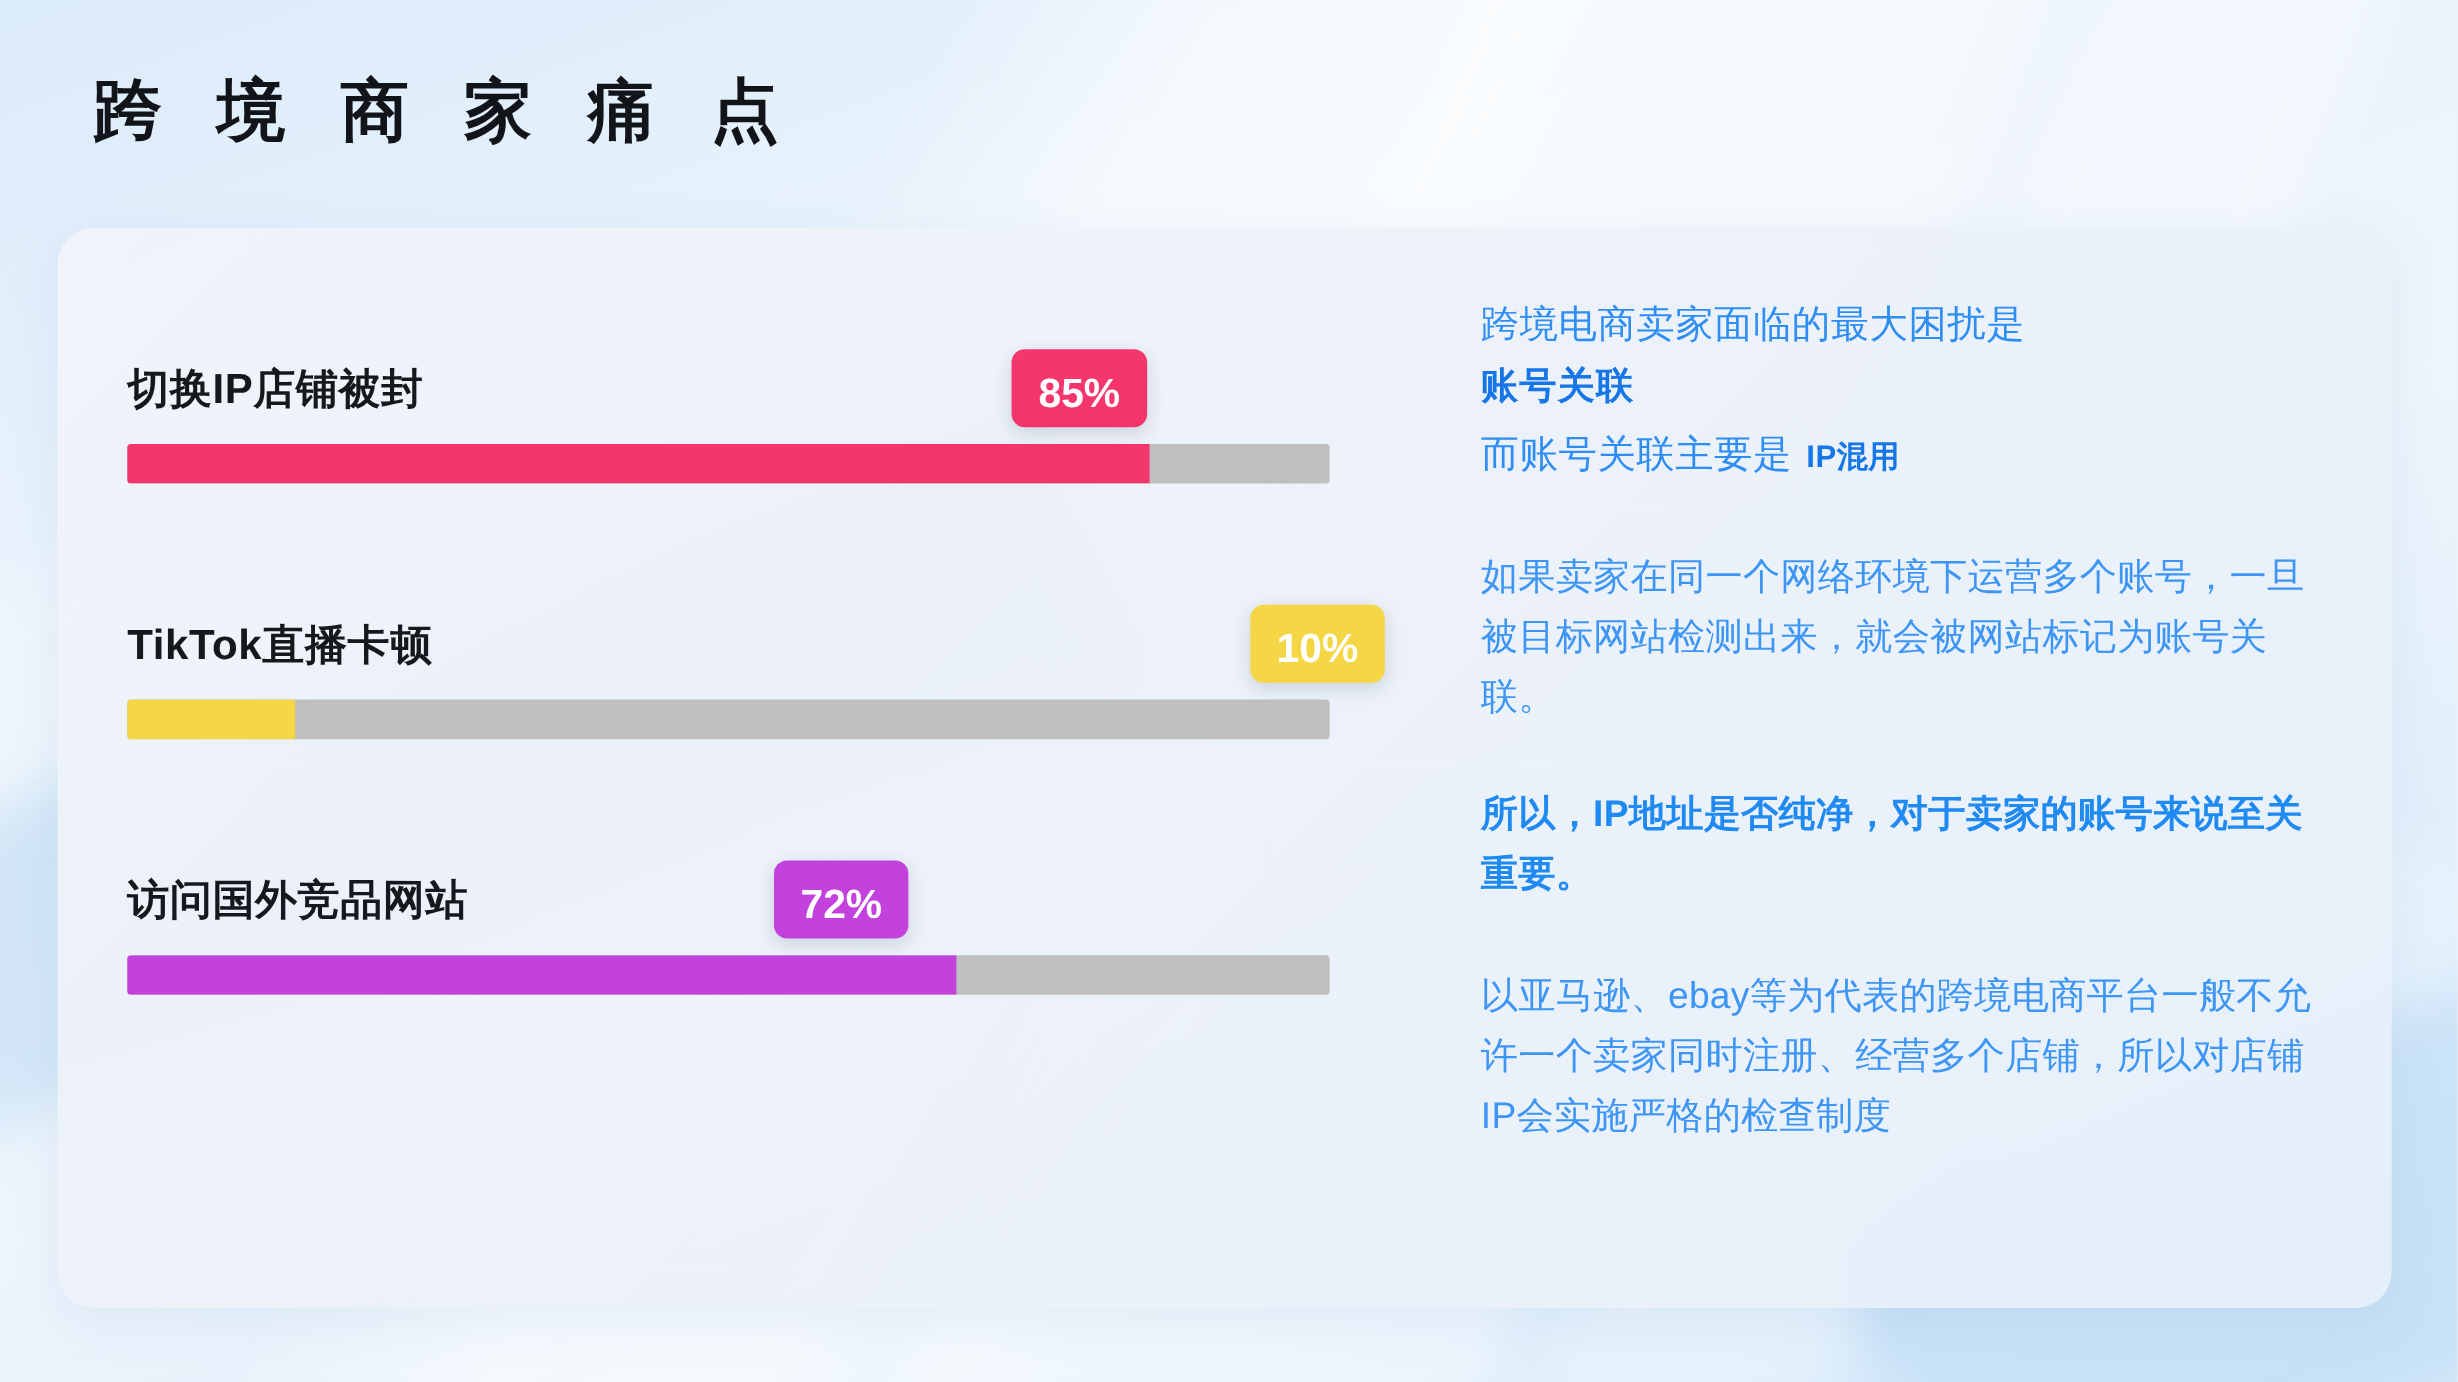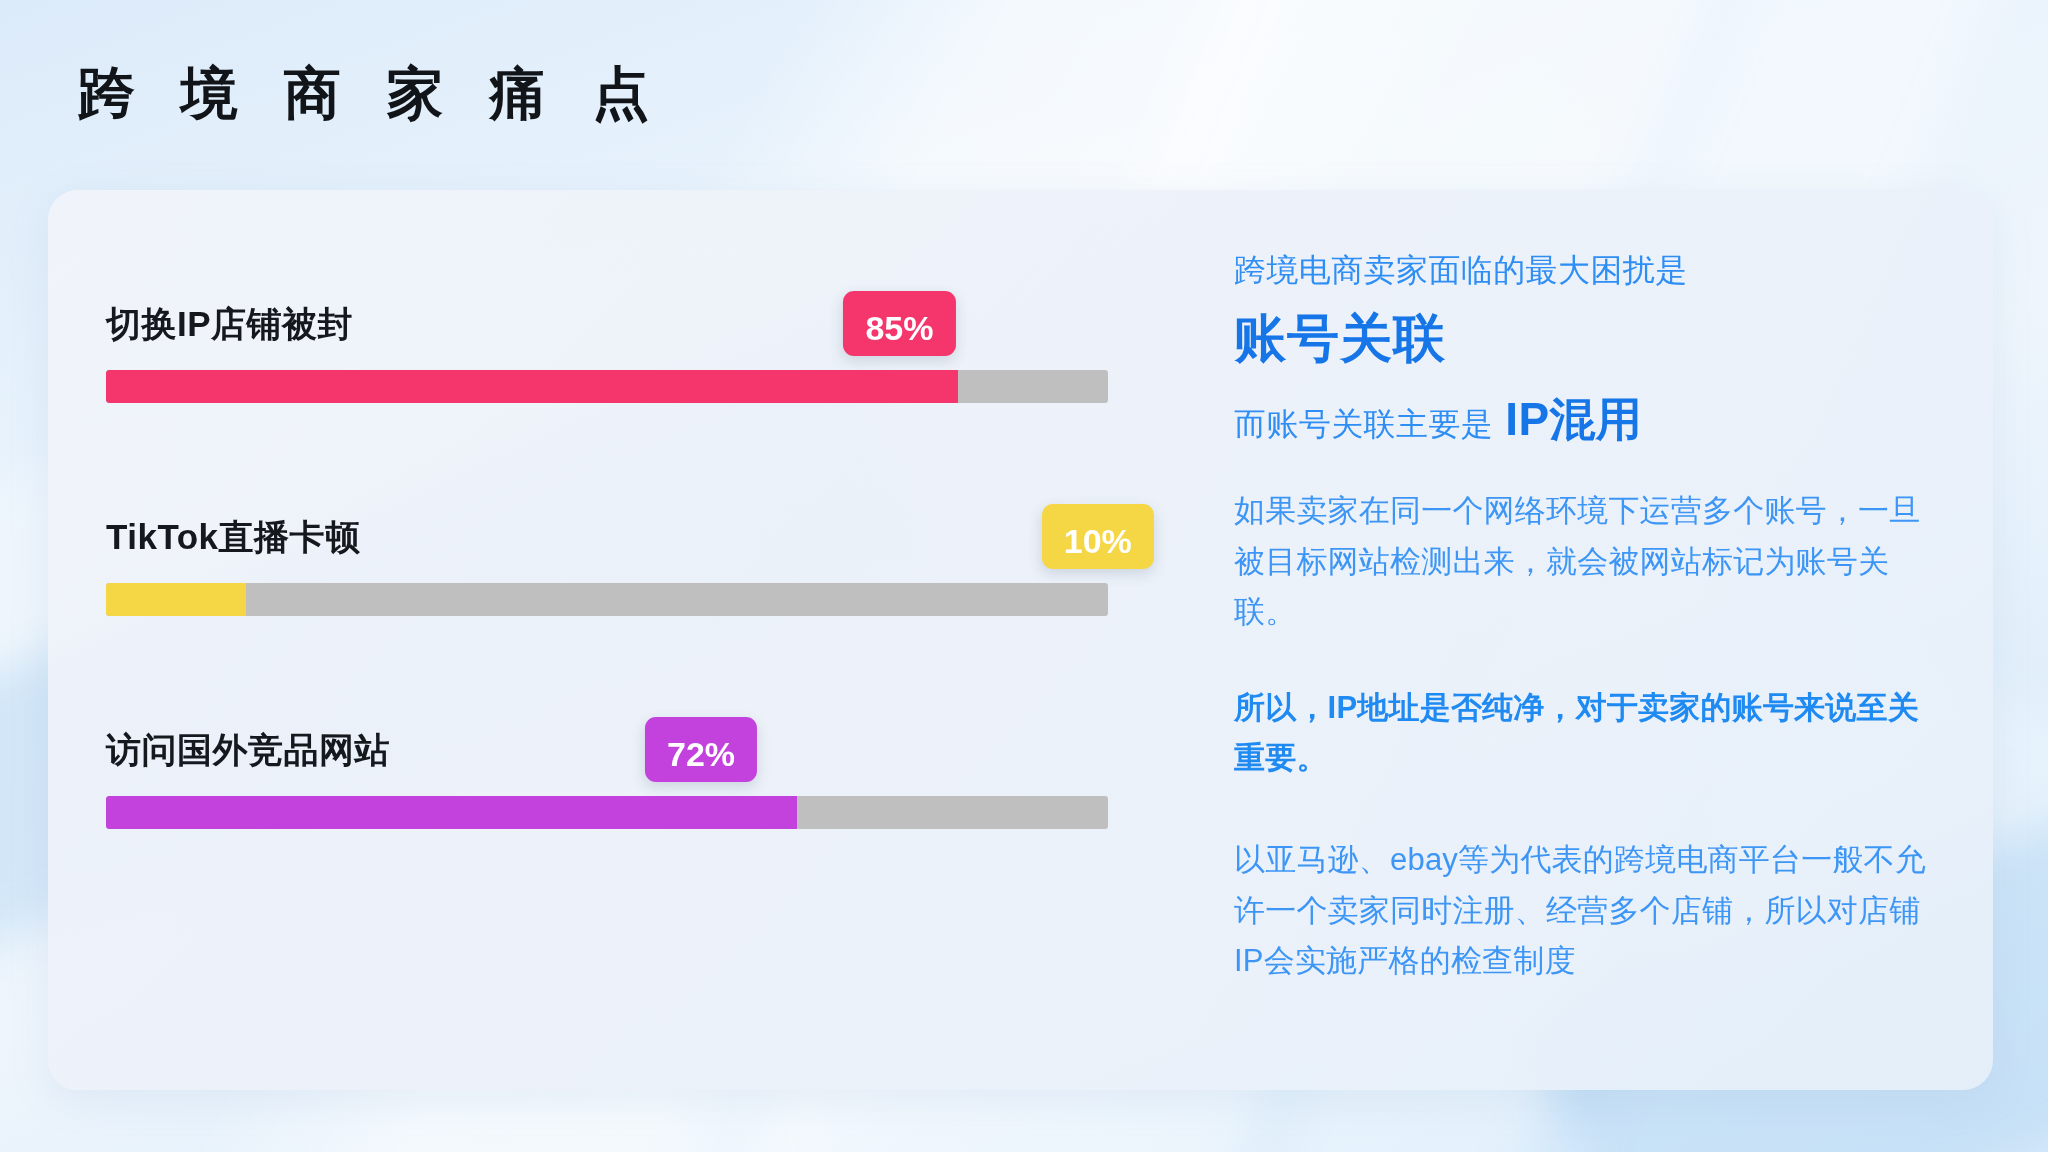--- a/index.html
+++ b/index.html
@@ -134,49 +134,49 @@
     box-sizing: border-box;
     color: #2f8ef4;
   }
   .lead-line {
     font-size: 32px;
     color: #2f8ef4;
     line-height: 1.45;
     letter-spacing: 0.4px;
   }
   .lead-strong {
-    font-size: 52px;
+    font-size: 31px;
     font-weight: bold;
     color: #1676e8;
     line-height: 1.5;
     letter-spacing: 1px;
     margin-top: 6px;
   }
   .lead-mixed {
     font-size: 32px;
     color: #2f8ef4;
     line-height: 1.5;
     letter-spacing: 0.4px;
     margin-top: 8px;
     white-space: nowrap;
   }
   .lead-mixed .hl {
-    font-size: 46px;
+    font-size: 26px;
     font-weight: bold;
     color: #1676e8;
     margin-left: 12px;
   }
   .para {
     font-size: 31px;
     color: #3d96f5;
     line-height: 1.62;
     letter-spacing: 0.2px;
     max-width: 700px;
   }
-  .para.p1 { margin-top: 32px; }
+  .para.p1 { margin-top: 54px; }
   .para.p2 { margin-top: 46px; font-weight: bold; color: #1f8af2; }
   .para.p3 { margin-top: 52px; }
 </style>
 </head>
 <body>
 
 <div id="slide">
 
   <div class="streak s1"></div>
   <div class="streak s2"></div>

